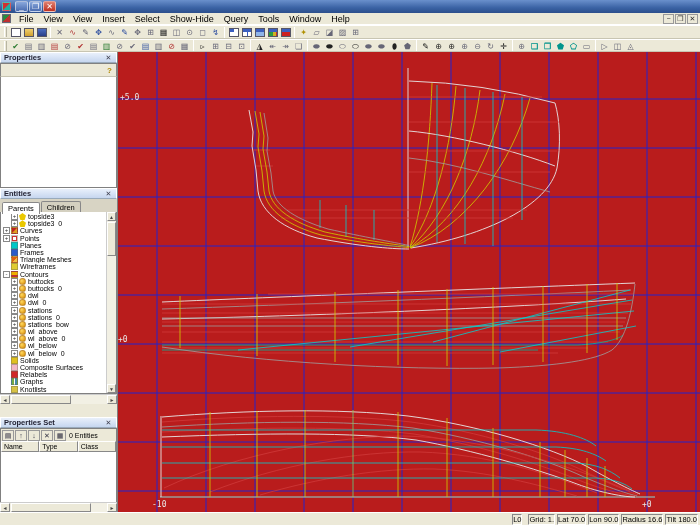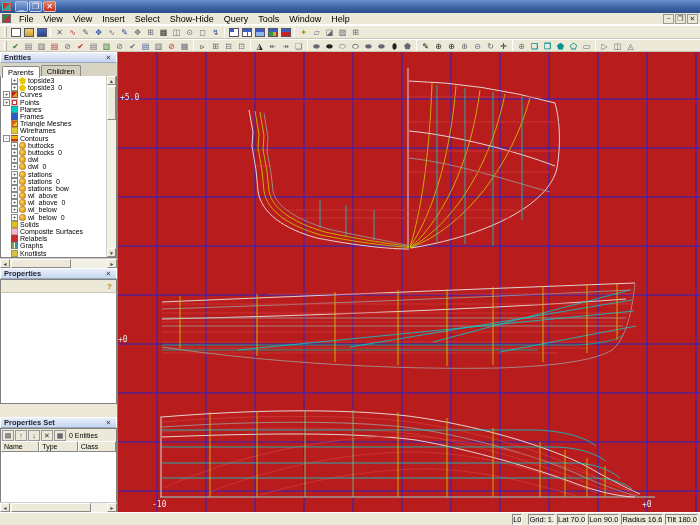--- a/index.html
+++ b/index.html
@@ -232,20 +232,31 @@
   <span class="tbg">
       <span class="tico tb-gray">▷</span>
       <span class="tico tb-gray">◫</span>
       <span class="tico tb-gray">◬</span>
     </span>
 </div>
 
 <div id="main">
   <div id="sidebar">
 
+    <div id="properties" class="panel">
+      <div class="ptitle">
+        <span class="pt">Properties</span>
+        <span class="pclose">✕</span>
+      </div>
+      <div id="propbar">
+        <span class="helpico">?</span>
+      </div>
+      <div id="propbody"></div>
+    </div>
+
     <div id="entities" class="panel">
       <div class="ptitle">
         <span class="pt">Entities</span>
         <span class="pclose">✕</span>
       </div>
       <div id="tabs">
         <span><span class="tab active">Parents</span><span class="tab">Children</span></span>
       </div>
       <div id="treewrap">
         <div id="tree">
@@ -382,31 +393,20 @@
           <div style="flex:1"></div>
           <div class="sbtn">▼</div>
         </div>
       </div>
       <div class="hscroll">
         <div class="hbtn">◄</div>
         <div class="hthumb"></div>
         <div class="hsp"></div>
         <div class="hbtn">►</div>
       </div>
-    </div>
-
-    <div id="properties" class="panel">
-      <div class="ptitle">
-        <span class="pt">Properties</span>
-        <span class="pclose">✕</span>
-      </div>
-      <div id="propbar">
-        <span class="helpico">?</span>
-      </div>
-      <div id="propbody"></div>
     </div>
 
     <div id="sgap"></div>
 
     <div id="selset" class="panel">
       <div class="ptitle">
         <span class="pt">Properties Set</span>
         <span class="pclose">✕</span>
       </div>
       <div id="seltools">

